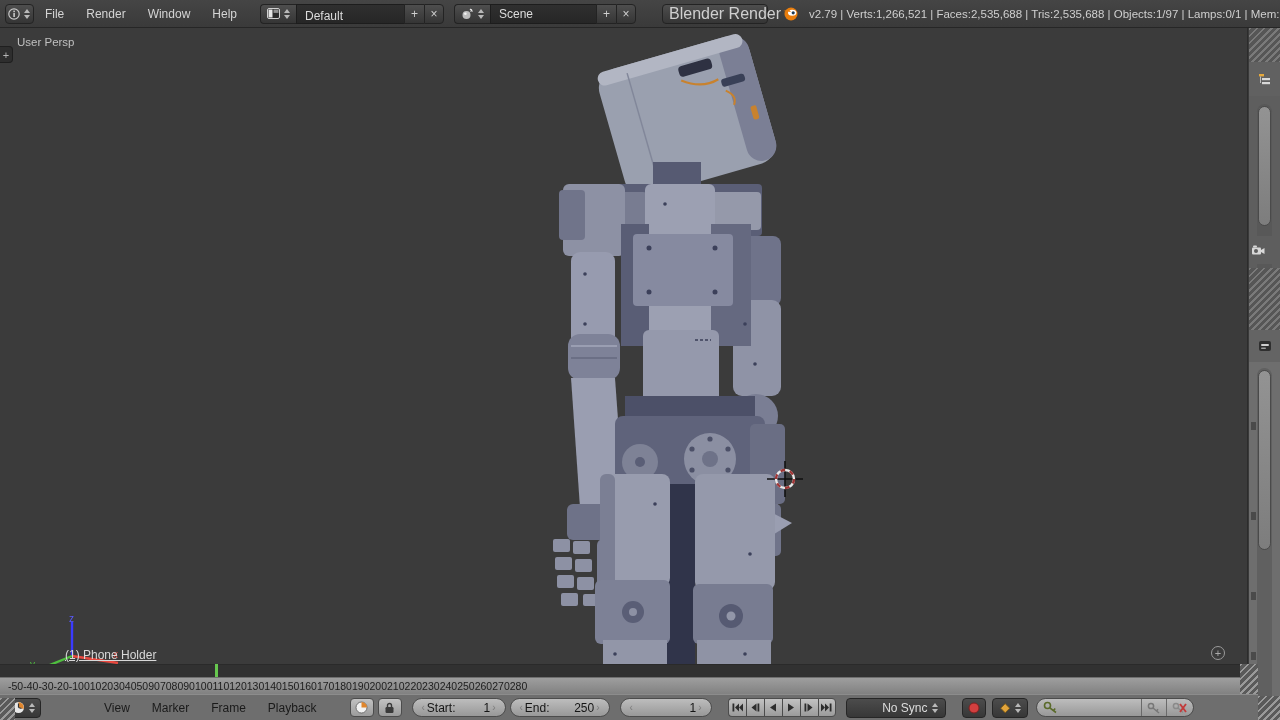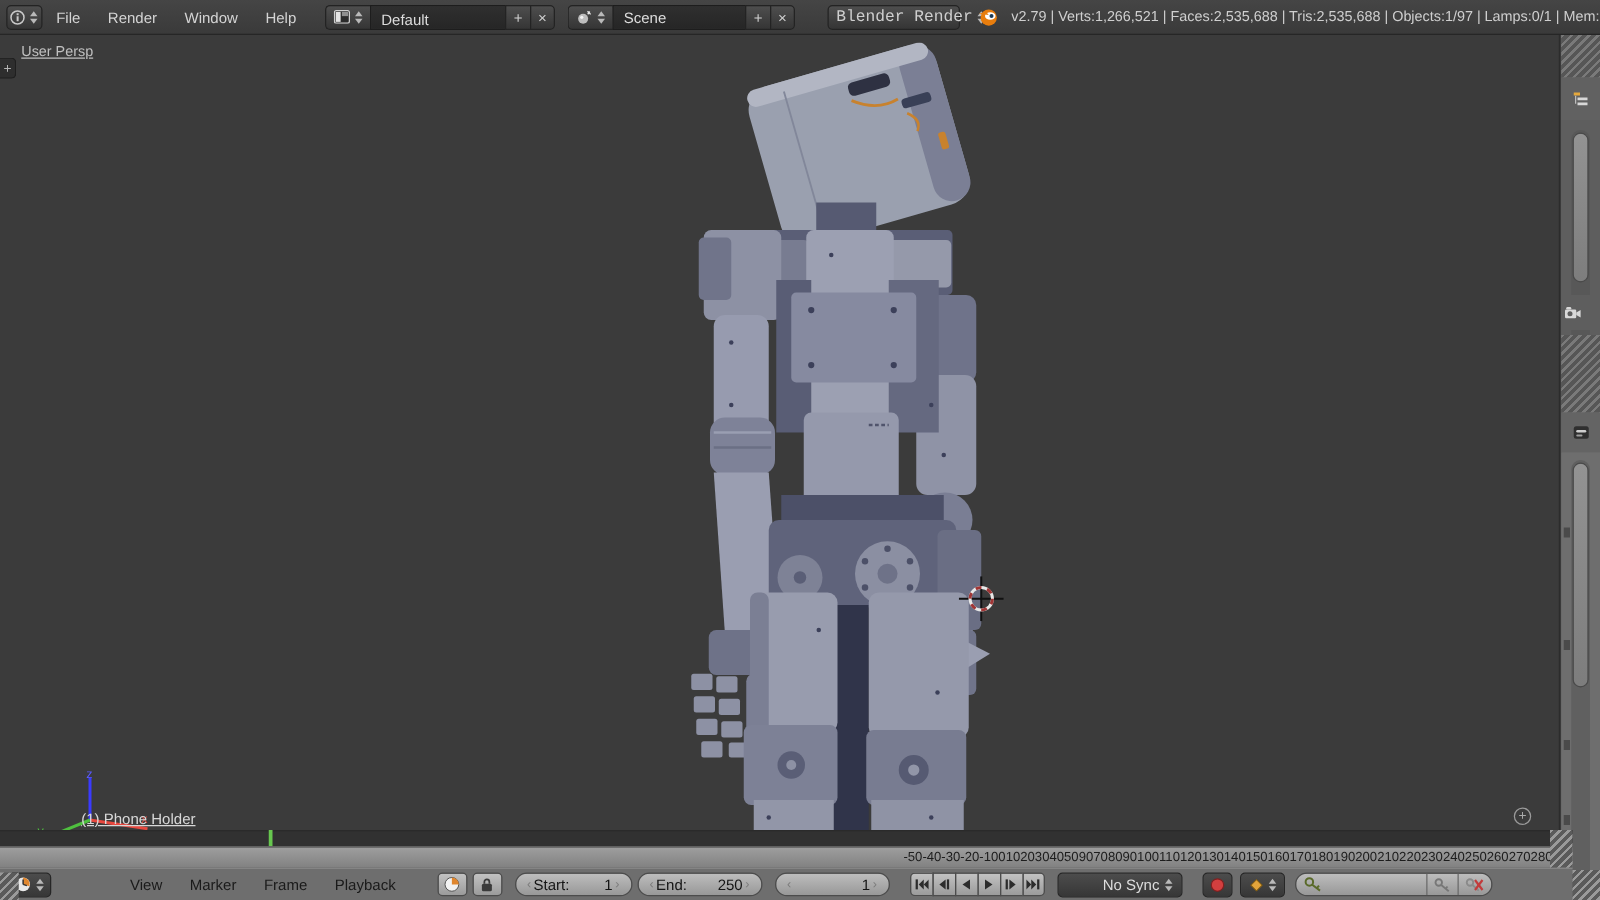--- a/index.html
+++ b/index.html
@@ -21,42 +21,42 @@
   .grp-m { border-radius:0; border-right:none; }
   .grp-r { border-radius:0 4px 4px 0; }
   .sq { width:20px; }
   .stepper { display:inline-flex; flex-direction:column; gap:2px; margin-left:4px; }
   .tri-up { width:0; height:0; border-left:3px solid transparent; border-right:3px solid transparent; border-bottom:4px solid #b9b9b9; }
   .tri-down { width:0; height:0; border-left:3px solid transparent; border-right:3px solid transparent; border-top:4px solid #b9b9b9; }
   #stats-text { font-size:11.5px; color:#cfcfcf; margin-left:10px; overflow:hidden; }
 
   
   #viewport { left:0; top:28px; width:1248px; height:636px; background:#3b3b3b; overflow:hidden; border-right:1px solid #2c2c2c; }
-  #view-label { left:17px; top:8px; font-size:11.5px; color:#c0c0c0;text-decoration:underline; }
+  #view-label { left:17px; top:8px; font-size:11.5px; color:#c0c0c0; }
   #object-label { left:65px; top:620px; font-size:12px; color:#d8d8d8;text-decoration:underline; }
   #toolshelf-tab { left:0; top:18px; width:13px; height:17px; background:#2e2e2e;
     border:1px solid #1f1f1f; border-left:none; border-radius:0 4px 4px 0;
     color:#b5b5b5; font-size:11px; display:flex; align-items:center; justify-content:center; }
   #props-plus { right:22px; bottom:4px; width:14px; height:14px; border-radius:50%;
     border:1px solid #9a9a9a; color:#aaa; font-size:11px; line-height:12px; text-align:center; }
 
   
   #right-col { left:1249px; top:28px; width:31px; height:692px; background:#6a6a6a; }
   .stripes { background:repeating-linear-gradient(135deg,#7a7a7a 0 2px,#565656 2px 5px); }
   .rc-block { position:absolute; left:0; width:31px; }
   .scroll-track { position:absolute; left:8px; width:15px; background:#585858; border-radius:8px; }
   .scroll-thumb { position:absolute; left:1px; width:13px; background:linear-gradient(#939393,#7d7d7d); border:1px solid #4a4a4a; border-radius:7px; }
   .mini-icon { position:absolute; font-size:10px; color:#d8d8d8; }
 
   
   #tl-strip { left:0; top:664px; width:1258px; height:13px; background:#313131; border-top:1px solid #2a2a2a; }
   #playhead { left:215px; top:664px; width:3px; height:13px; background:#67c74f; }
   #tl-ruler { left:0; top:677px; width:1258px; height:17px;
     background:linear-gradient(#9e9e9e,#818181); border-top:1px solid #6f6f6f; border-radius:0; }
-  #ruler-ticks { display:flex; justify-content:flex-end; padding:2px 16px 0 8px; }
+  #ruler-ticks { display:flex; justify-content:flex-start; padding:2px 16px 0 8px; }
   #ruler-ticks span { font-size:10.5px; color:#1d1d1d; }
   #tl-header { left:0; top:694px; width:1258px; height:26px; background:#6e6e6e;
     border-top:1px solid #8c8c8c; display:flex; align-items:center; color:#1a1a1a; font-size:12px; white-space:nowrap; }
   #tl-header .menu-row span { color:#1a1a1a; }
   .pill { background:linear-gradient(#bdbdbd,#989898); border:1px solid #4c4c4c;
     border-radius:10px; height:19px; display:inline-flex; align-items:center;
     color:#151515; font-size:12px; padding:0 7px; }
   .pill .arr { color:#55555588; font-size:10px; padding:0 2px; }
   .btn-light { background:linear-gradient(#c2c2c2,#9b9b9b); border:1px solid #4c4c4c;
     border-radius:4px; height:19px; min-width:20px; display:inline-flex; align-items:center; justify-content:center; }
@@ -133,21 +133,21 @@
     </div>
     <div class="dark-btn grp-m sq">
         <span>+</span>
       </div>
     <div class="dark-btn grp-r sq">
         <span>×</span>
       </div>
   </div>
 
   <div class="dark-btn" style="margin-left:26px; width:106px; justify-content:space-between; padding:0 6px;">
-    <span style="font-size:13px;font-family:Liberation Mono, monospace;">Blender Render</span>
+    <span style="font-size:16px;">Blender Render</span>
     <span class="stepper">
         <i class="tri-up"></i>
         <i class="tri-down"></i>
       </span>
   </div>
 
   <svg width="17" height="17" viewBox="0 0 17 17" style="margin-left:14px; flex:none;">
     <circle cx="9" cy="9" r="6.5" fill="#e87d0d"></circle>
     <ellipse cx="10.2" cy="7.8" rx="4.2" ry="3" fill="#fff"></ellipse>
     <circle cx="11.2" cy="7.8" r="1.6" fill="#1b3a57"></circle>

